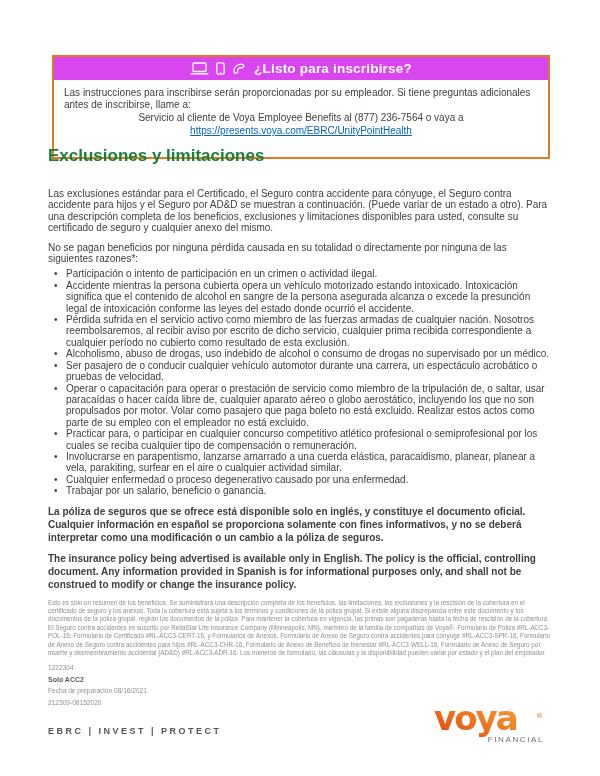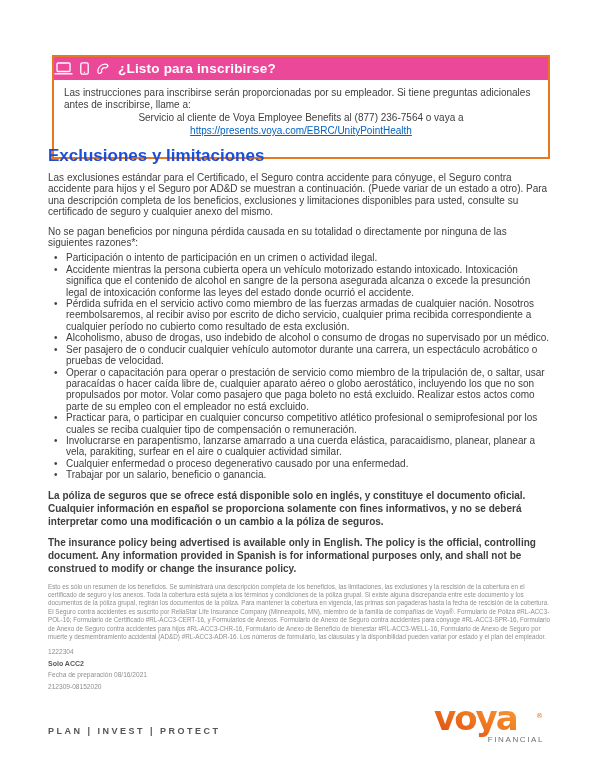--- a/index.html
+++ b/index.html
@@ -5,31 +5,31 @@
   html,body { margin:0; padding:0; }
   body {
     width:600px; height:776px; background:#ffffff;
     font-family:"Liberation Sans", sans-serif; color:#404040;
     position:relative; overflow:hidden;
   }
   .page { position:relative; width:600px; height:776px; }
 
   
   .enroll-box { position:absolute; left:52px; top:55px; width:494px; border:2px solid #E87722; }
-  .enroll-header { background:#ec4899; height:23px; display:flex; align-items:center; justify-content:flex-start; margin:-0px; }
+  .enroll-header { background:#d946ef; height:23px; display:flex; align-items:center; justify-content:center; margin:-0px; }
   .enroll-header .icons { display:flex; align-items:center; gap:7px; margin-right:8px; }
   .enroll-title { color:#ffffff; font-weight:bold; font-size:13.5px; letter-spacing:.2px; }
   .enroll-body { padding:7px 10px 20px 10px; font-size:10px; line-height:12px; }
   .enroll-body .line1 { margin:0 0 1px 0; }
   .enroll-body .center { text-align:center; margin:1px 0 0 0; }
   .enroll-body a { color:#0563C1; text-decoration:underline; }
 
   
   .content { position:absolute; left:48px; top:146px; width:506px; }
-  h1.section-title { font-size:17px; font-weight:bold; color:#1d4ed8; margin:0 0 6px 0; }
+  h1.section-title { font-size:17px; font-weight:bold; color:#15803d; margin:0 0 22px 0; }
   p.body-par { font-size:10px; line-height:11.4px; margin:0 0 8px 0; }
   p.lead-par { font-size:10px; line-height:11.4px; margin:0 0 4px 0; }
   ul.excl-list { list-style:none; margin:0 0 8px 0; padding:0; }
   ul.excl-list li { position:relative; padding-left:18px; font-size:10px; line-height:11.4px; }
   ul.excl-list li::before { content:"\2022"; position:absolute; left:6px; top:0; color:#404040; }
   p.bold-par { font-size:10px; line-height:13px; font-weight:bold; margin:0 0 8px 0; }
   p.fine-print { font-size:6.3px; line-height:8.4px; color:#8F8F8F; margin:0 0 7px 0; }
   .meta { font-size:6.6px; color:#8F8F8F; }
   .meta div { margin-bottom:4.5px; }
   .meta .plan-code { font-weight:bold; color:#595959; font-size:7px; }
@@ -87,21 +87,21 @@
     <p class="bold-par">The insurance policy being advertised is available only in English. The policy is the official, controlling document. Any information provided in Spanish is for informational purposes only, and shall not be construed to modify or change the insurance policy.</p>
     <p class="fine-print">Esto es sólo un resumen de los beneficios. Se suministrará una descripción completa de los beneficios, las limitaciones, las exclusiones y la rescisión de la cobertura en el certificado de seguro y los anexos. Toda la cobertura está sujeta a los términos y condiciones de la póliza grupal. Si existe alguna discrepancia entre este documento y los documentos de la póliza grupal, regirán los documentos de la póliza. Para mantener la cobertura en vigencia, las primas son pagaderas hasta la fecha de rescisión de la cobertura. El Seguro contra accidentes es suscrito por ReliaStar Life Insurance Company (Minneapolis, MN), miembro de la familia de compañías de Voya®. Formulario de Póliza #RL-ACC3-POL-16; Formulario de Certificado #RL-ACC3-CERT-16, y Formularios de Anexos. Formulario de Anexo de Seguro contra accidentes para cónyuge #RL-ACC3-SPR-16, Formulario de Anexo de Seguro contra accidentes para hijos #RL-ACC3-CHR-16, Formulario de Anexo de Beneficio de bienestar #RL-ACC3-WELL-16, Formulario de Anexo de Seguro por muerte y desmembramiento accidental (AD&amp;D) #RL-ACC3-ADR-16. Los números de formulario, las cláusulas y la disponibilidad pueden variar por estado y el plan del empleador.</p>
     <div class="meta">
       <div>1222304</div>
       <div class="plan-code">Solo ACC2</div>
       <div>Fecha de preparación  08/16/2021</div>
       <div>212309-08152020</div>
     </div>
   </div>
 
-  <div class="tagline">PLAN  |  INVEST  |  PROTECT</div>
+  <div class="tagline">EBRC  |  INVEST  |  PROTECT</div>
 
   <div class="logo-wrap">
     <svg width="118" height="54" viewBox="0 0 118 54">
       <defs>
         <linearGradient id="voyaGrad" x1="0" y1="1" x2="1" y2="0">
           <stop offset="0" stop-color="#DD4814"></stop>
           <stop offset="0.55" stop-color="#F07D22"></stop>
           <stop offset="1" stop-color="#F9A13A"></stop>
         </linearGradient>
       </defs>

